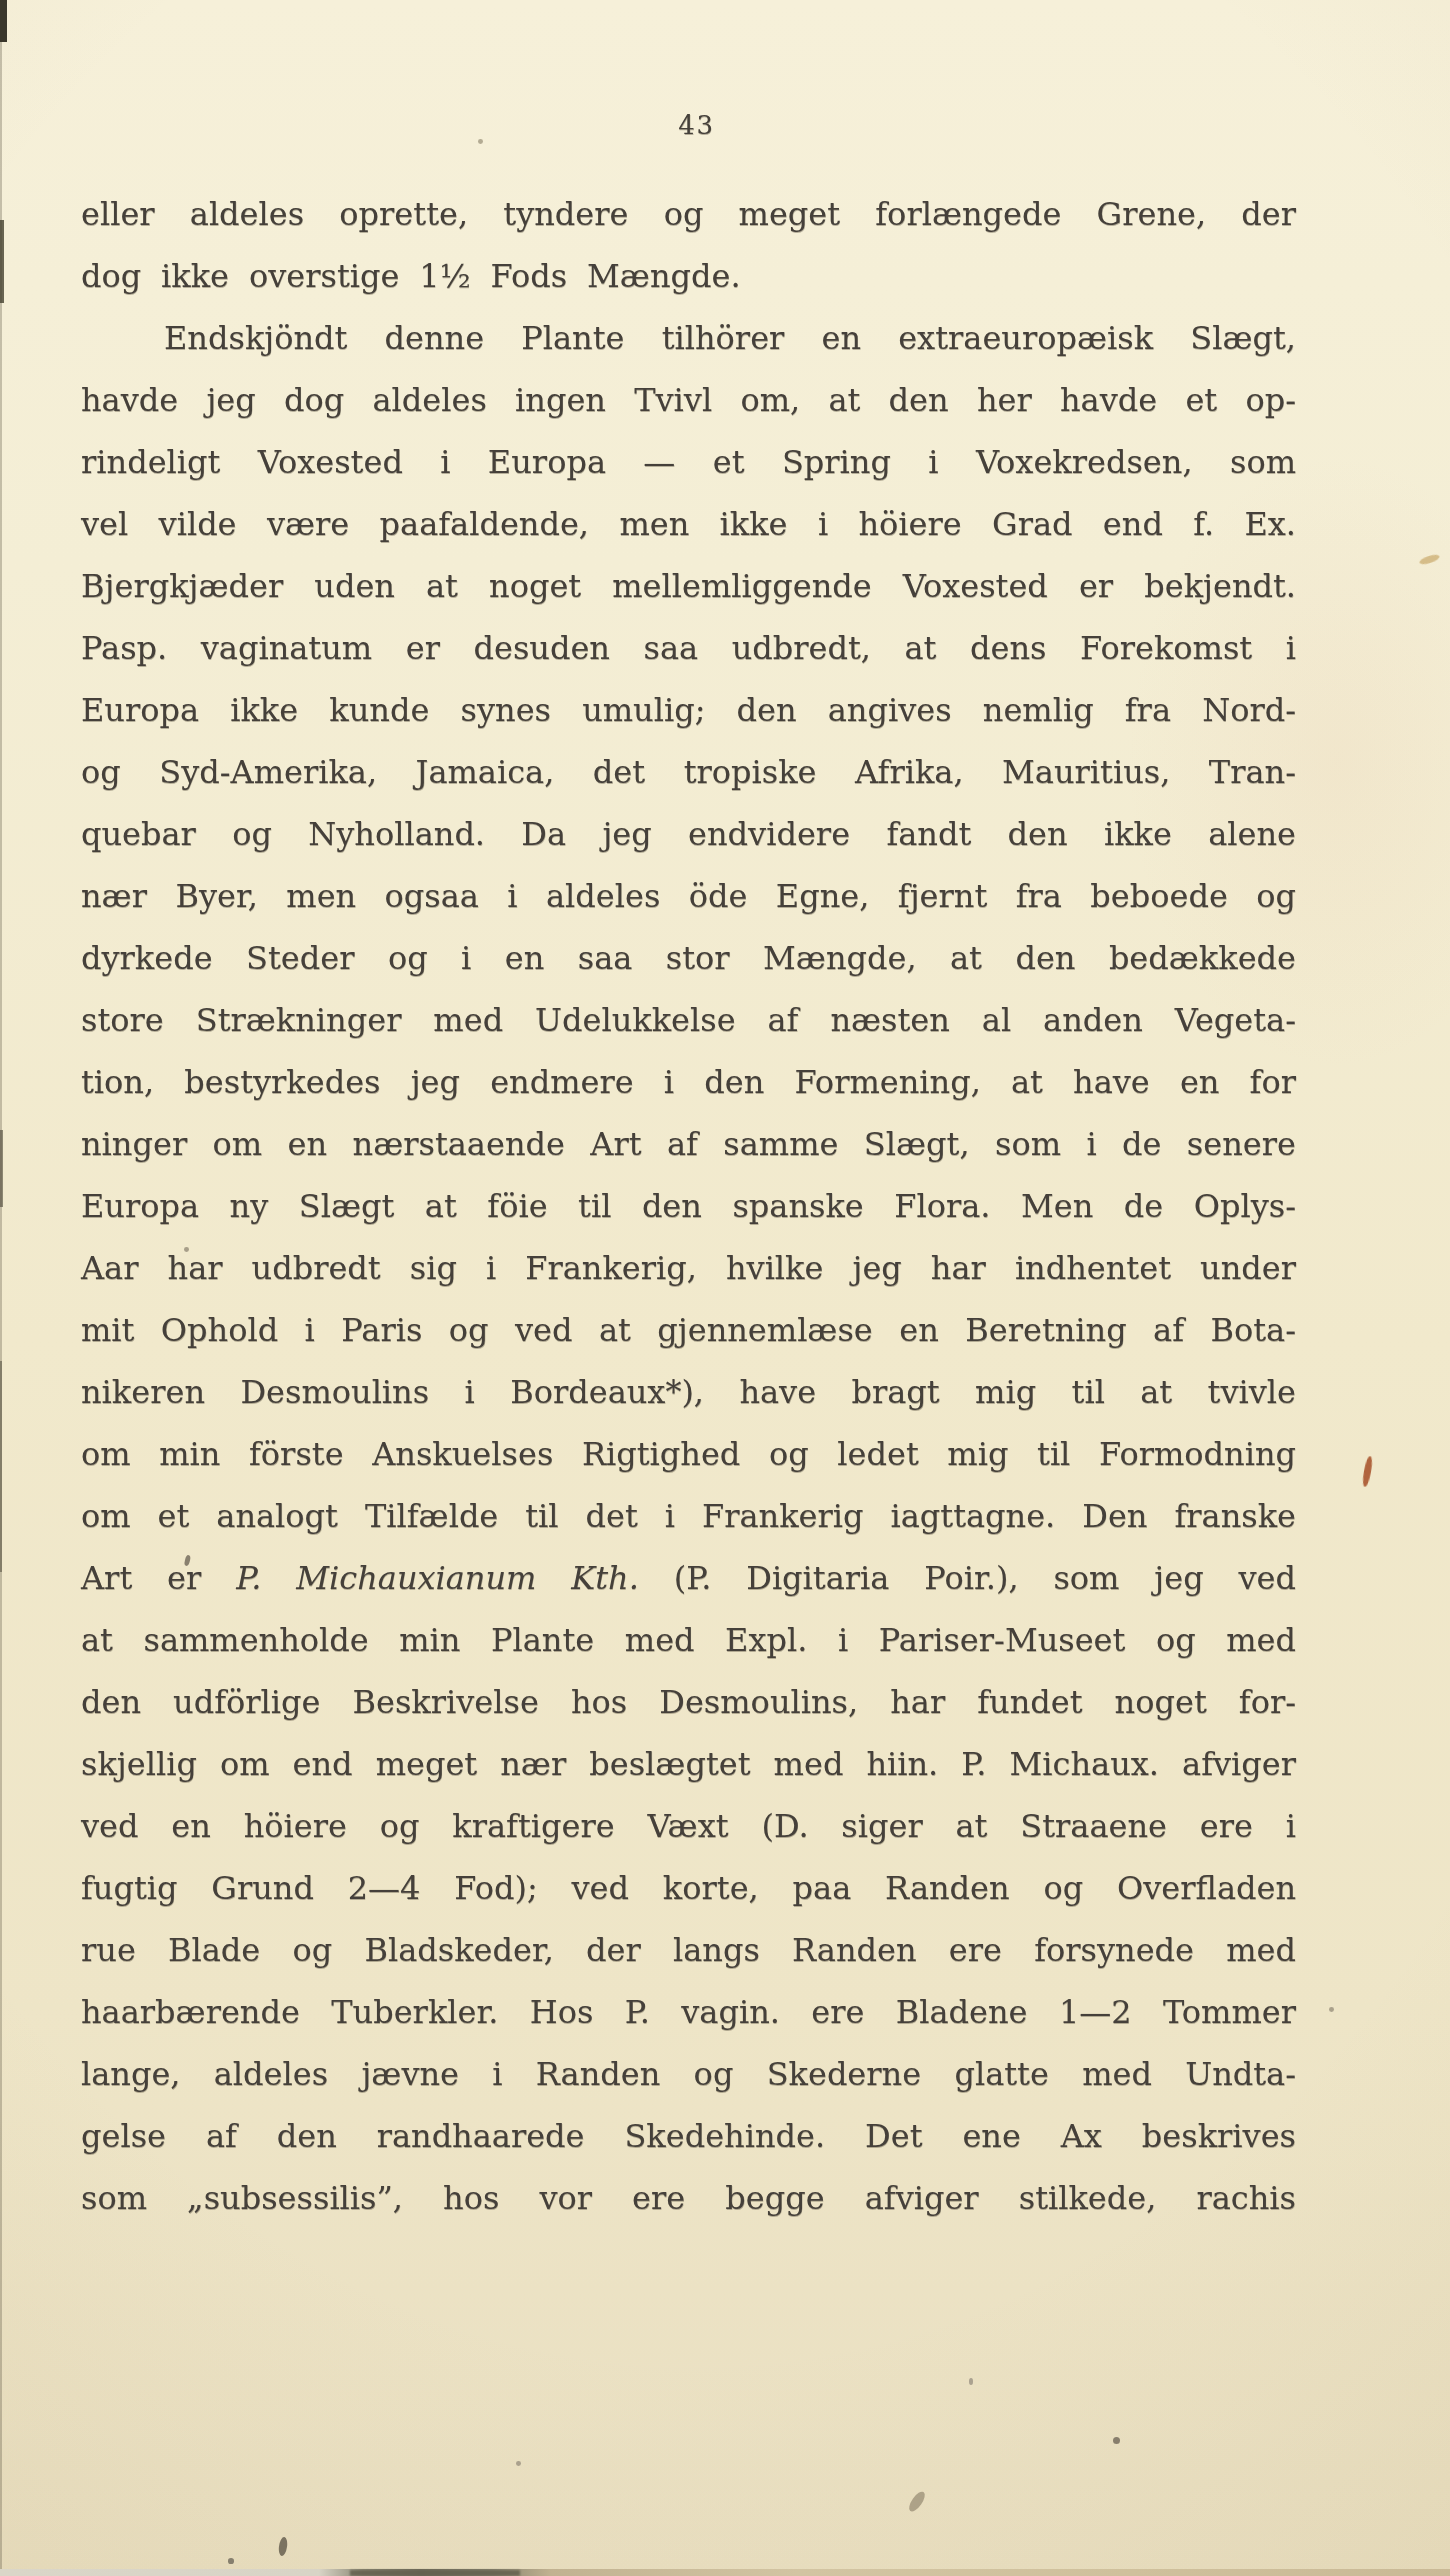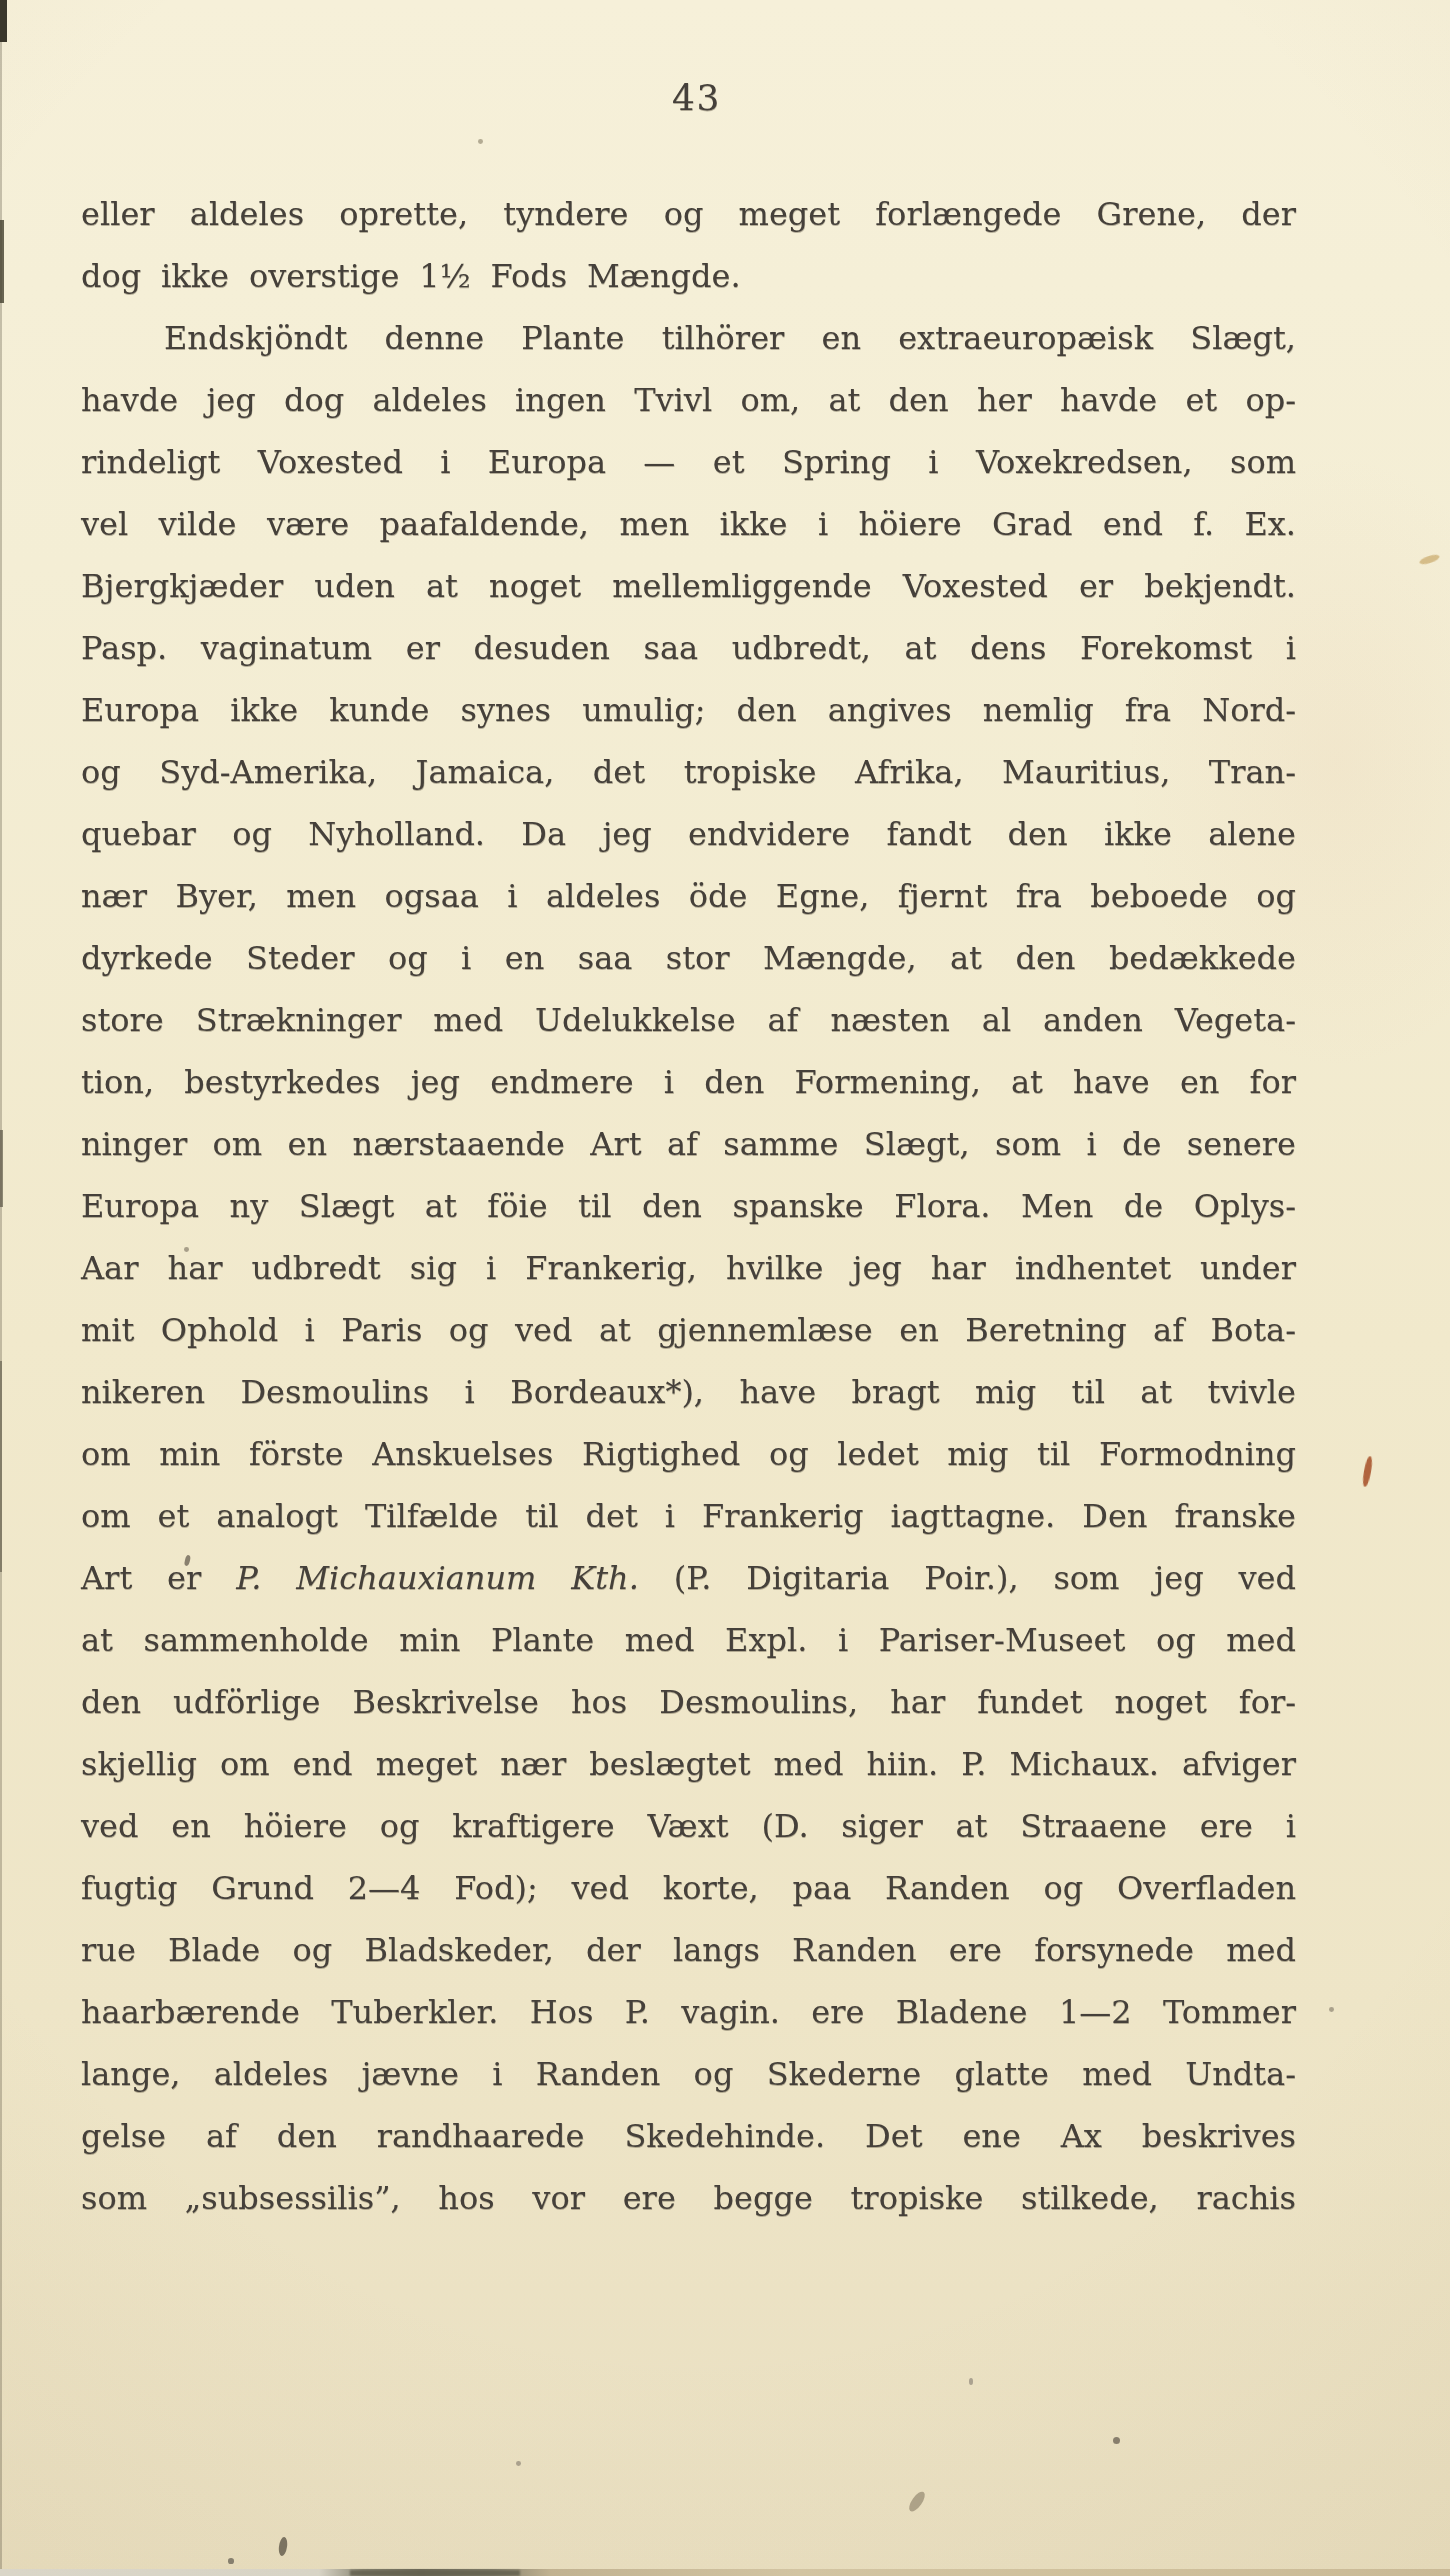--- a/index.html
+++ b/index.html
@@ -35,25 +35,25 @@
     position: absolute;
     right: -97px;
     top: 454px;
     width: 421px;
     height: 616px;
     background: radial-gradient(closest-side, rgba(222,174,142,0.10), rgba(222,174,142,0));
     pointer-events: none;
   }
   .page-number {
     position: absolute;
-    top: 78px;
+    top: 106px;
     left: 81px;
     width: 1231px;
     text-align: center;
-    font-size: 36px;
+    font-size: 26px;
     line-height: 39px;
     letter-spacing: 1.6px;
     text-shadow: 0.3px 0.5px 0.5px rgba(80,70,55,0.4);
   }
   .text-block {
     position: absolute;
     left: 81px;
     top: 183px;
     width: 1215px;
   }
@@ -129,21 +129,21 @@
       <div class="line"><span>Art er </span><span class="italic">P. Michauxianum Kth.</span><span> (P. Digitaria Poir.), som jeg ved</span></div>
       <div class="line"><span>at sammenholde min Plante med Expl. i Pariser-Museet og med</span></div>
       <div class="line"><span>den udförlige Beskrivelse hos Desmoulins, har fundet noget for-</span></div>
       <div class="line"><span>skjellig om end meget nær beslægtet med hiin. P. Michaux. afviger</span></div>
       <div class="line"><span>ved en höiere og kraftigere Væxt (D. siger at Straaene ere i</span></div>
       <div class="line"><span>fugtig Grund 2—4 Fod); ved korte, paa Randen og Overfladen</span></div>
       <div class="line"><span>rue Blade og Bladskeder, der langs Randen ere forsynede med</span></div>
       <div class="line"><span>haarbærende Tuberkler. Hos P. vagin. ere Bladene 1—2 Tommer</span></div>
       <div class="line"><span>lange, aldeles jævne i Randen og Skederne glatte med Undta-</span></div>
       <div class="line"><span>gelse af den randhaarede Skedehinde. Det ene Ax beskrives</span></div>
-      <div class="line"><span>som „subsessilis”, hos vor ere begge tropiske stilkede, rachis</span></div>
+      <div class="line"><span>som „subsessilis”, hos vor ere begge afviger stilkede, rachis</span></div>
     </div>
 
   <div class="edge-left-hairline"></div>
   <div class="edge-seg" style="top:0; width:7.3px; height:42px; background:#3a372c; filter:blur(0.4px);"></div>
   <div class="edge-seg" style="top:220px; width:4px; height:83px; background:#45412f; opacity:0.8;"></div>
   <div class="edge-seg" style="top:1130px; width:3.2px; height:77px; background:#4a4536; opacity:0.6;"></div>
   <div class="edge-seg" style="top:1361px; width:2.4px; height:211px; background:rgba(70,65,50,0.5);"></div>
   <div class="edge-bottom"></div>
   <div class="edge-bottom-blotch"></div>
 

